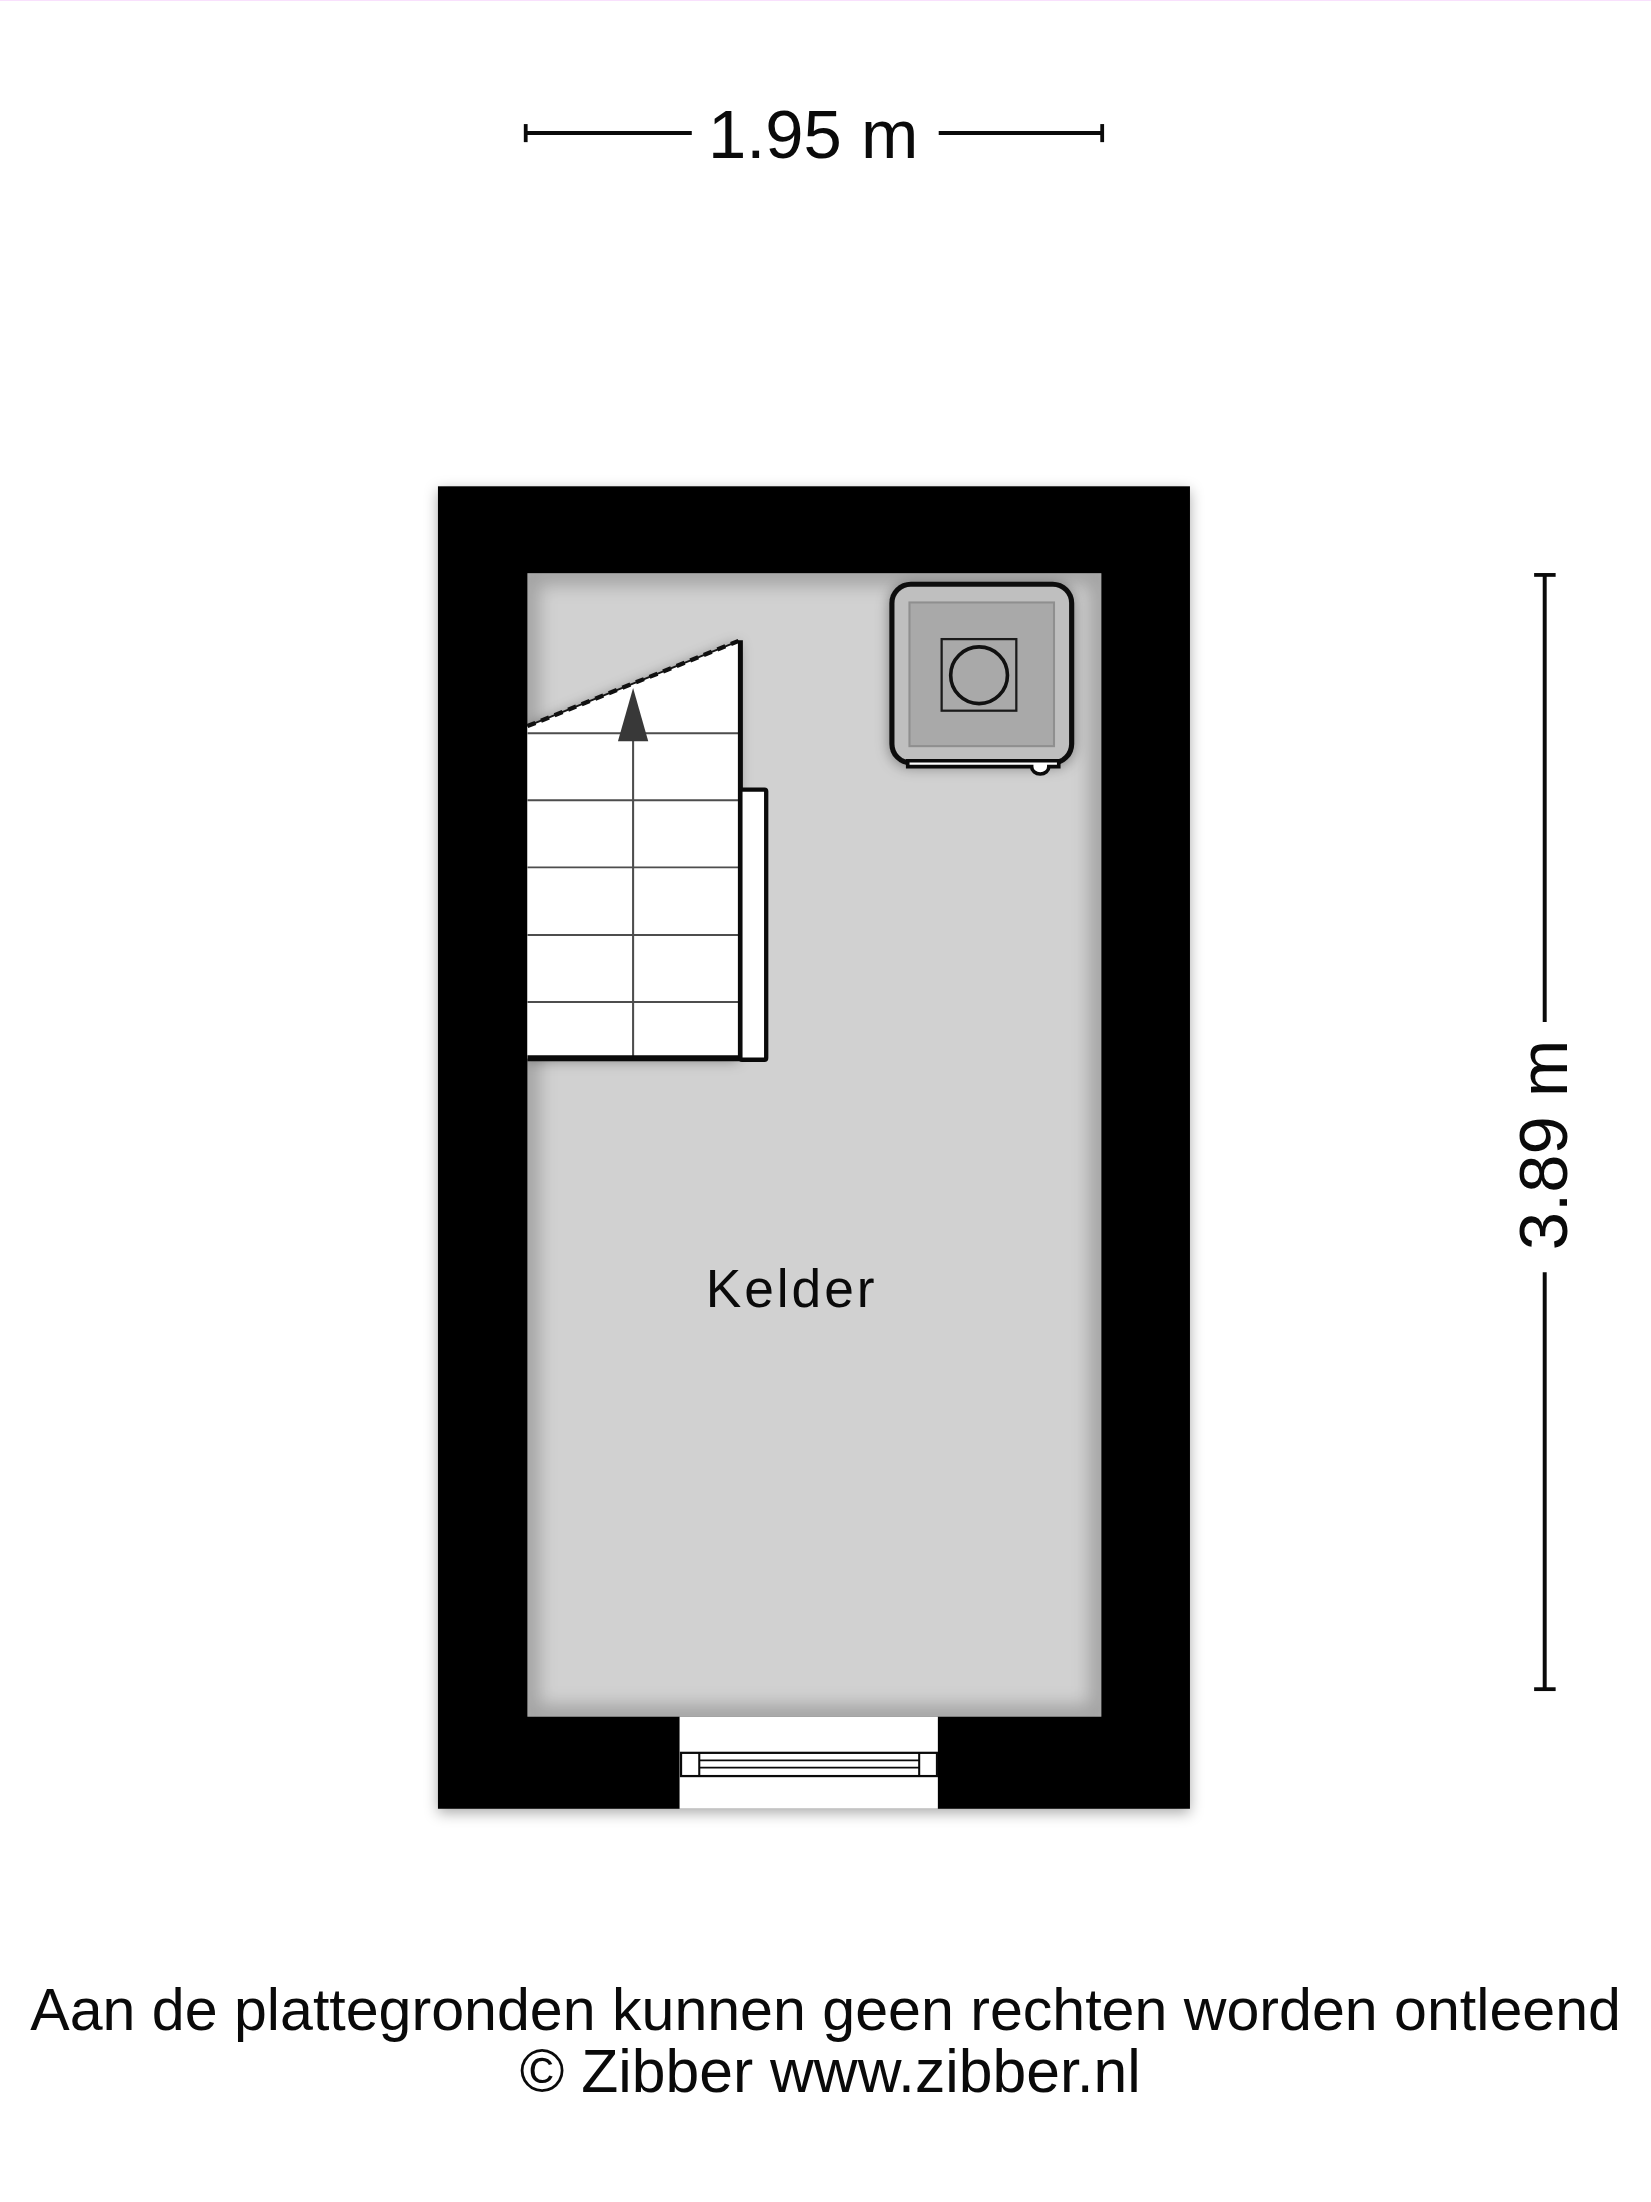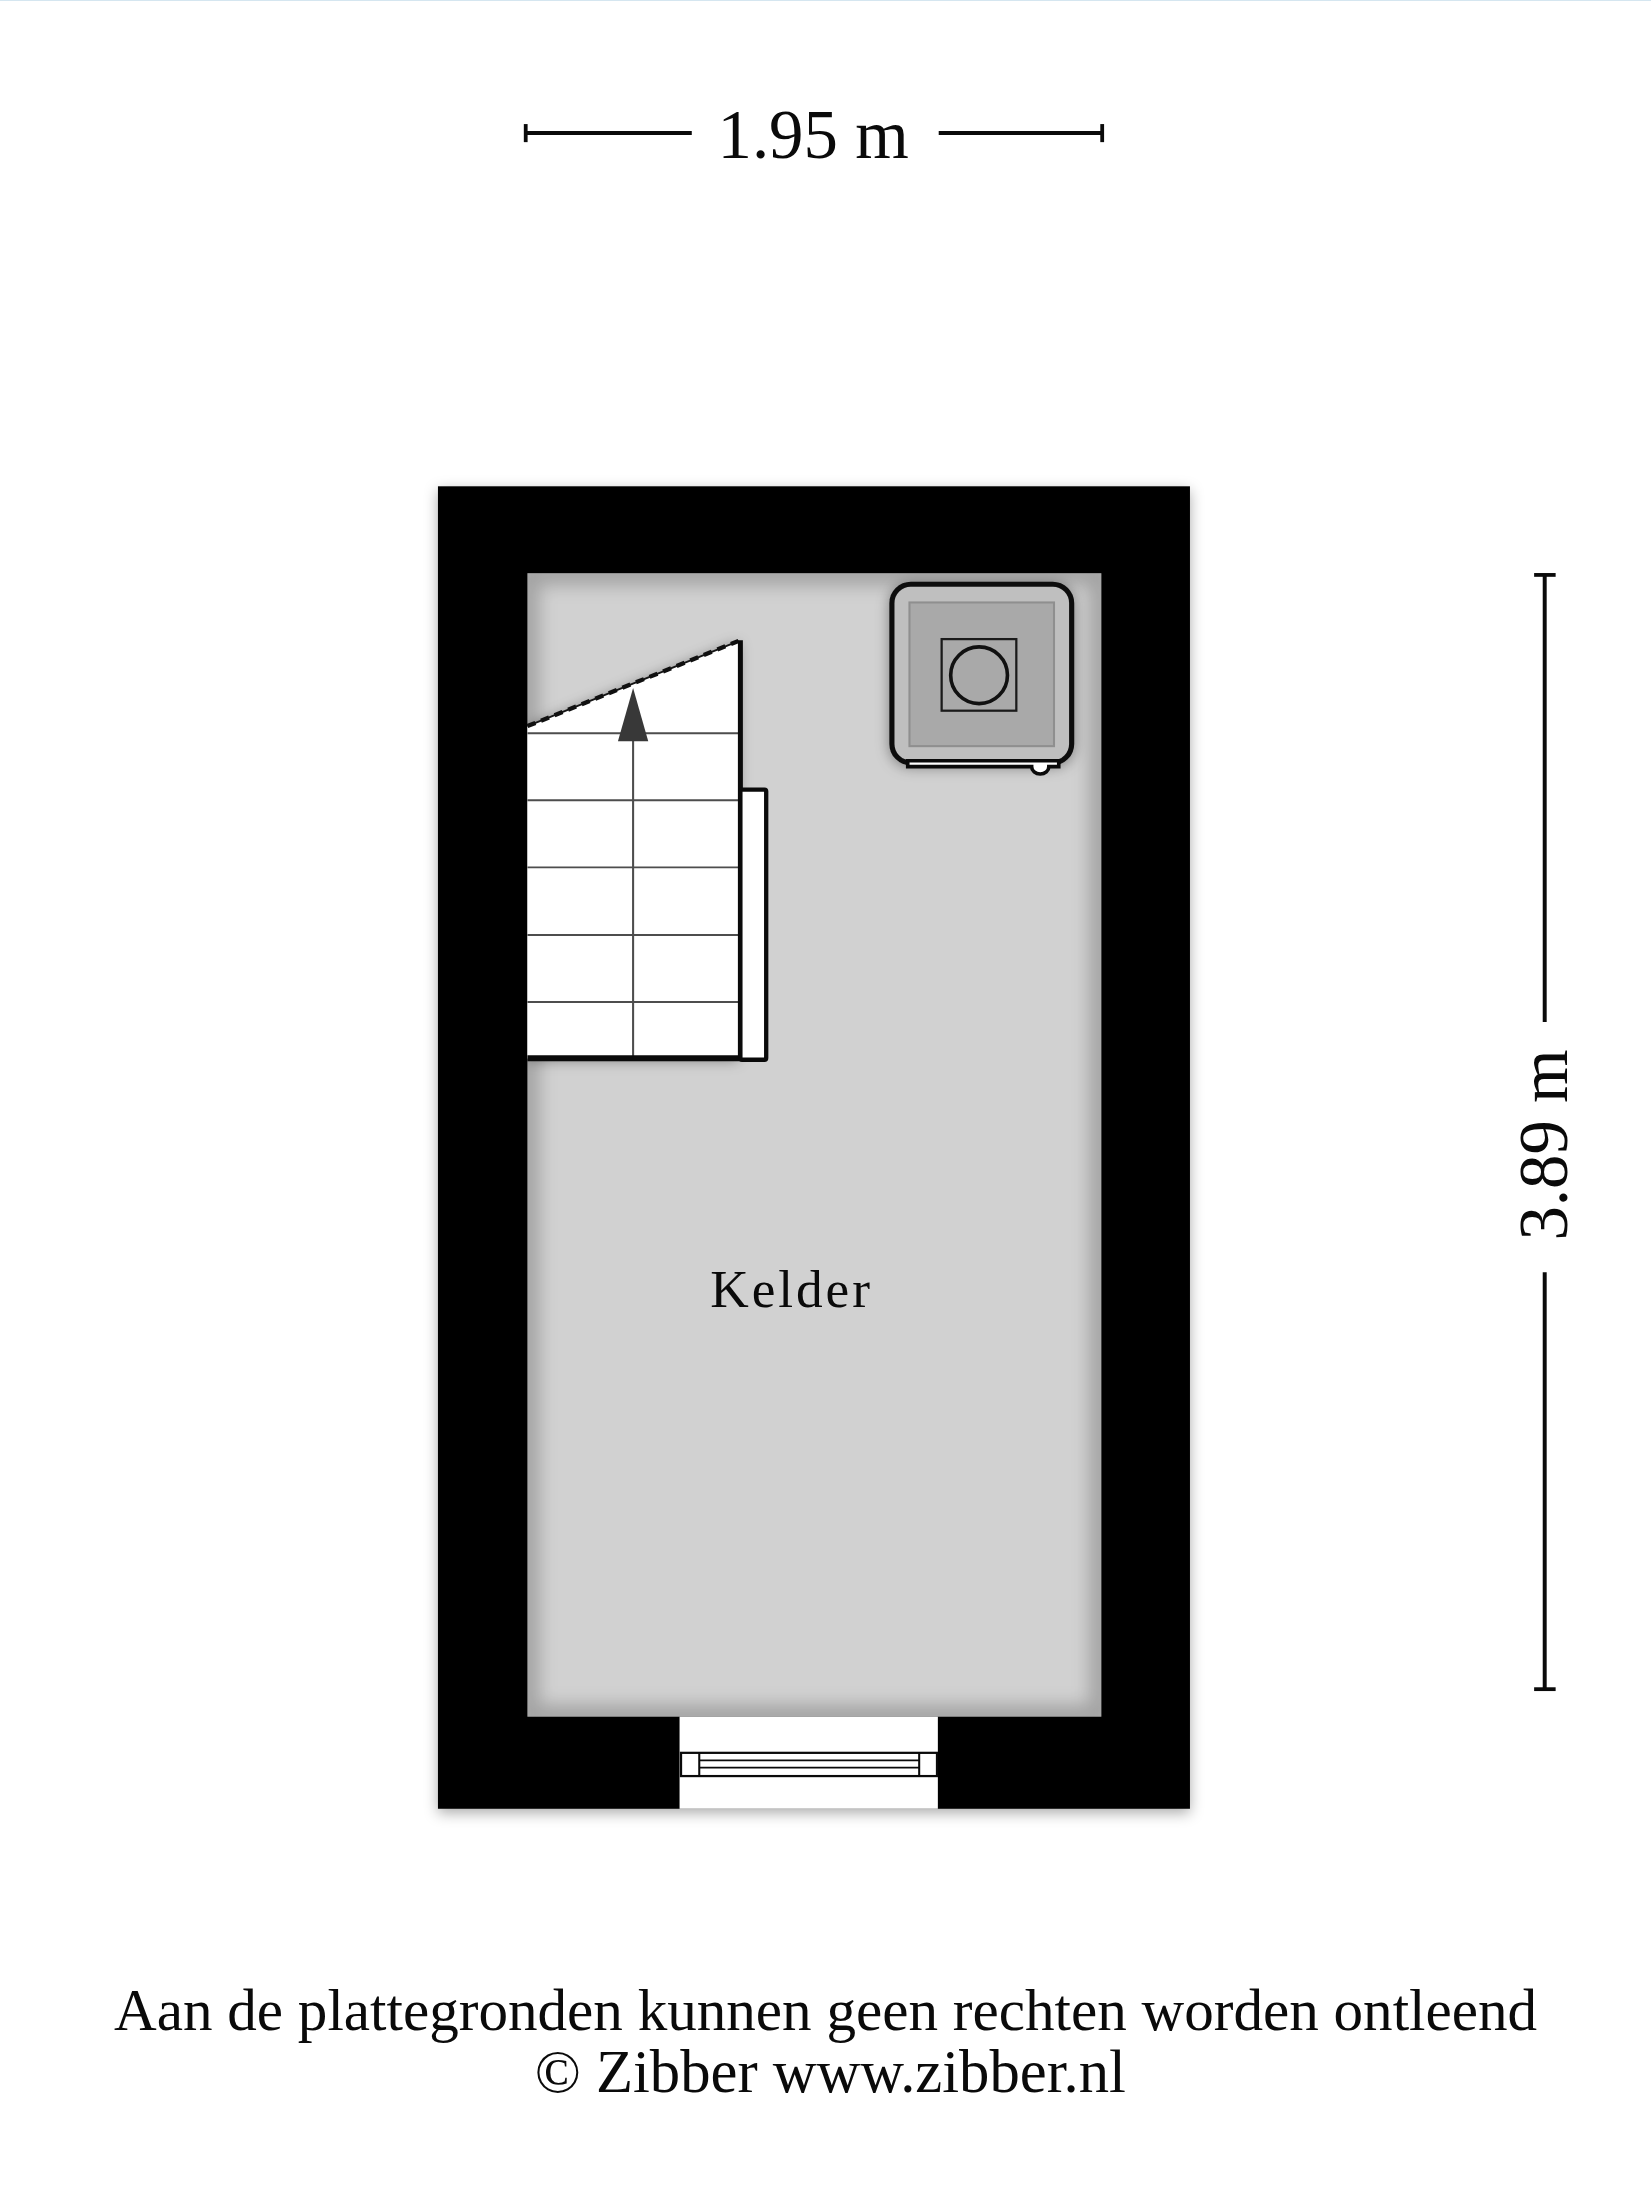--- a/index.html
+++ b/index.html
@@ -1,17 +1,17 @@
 <!DOCTYPE html>
 <html style="font-size:13.8px"><head>
 <meta charset="utf-8">
 <style>
   html,body{margin:0;padding:0;background:#ffffff;}
-  #page{position:relative;width:1652px;height:2203px;background:#0369a1;overflow:hidden;
-        font-family:Liberation Serif, serif;}
+  #page{position:relative;width:1652px;height:2203px;background:#d946ef;overflow:hidden;
+        font-family:Liberation Sans, sans-serif;}
   svg{position:absolute;left:0;top:0;}
 </style>
 </head>
 <body>
 <div id="page">
 <svg width="1652" height="2203" viewBox="0 0 1920 2560">
   <defs>
     <filter id="wallshadow" x="-5%" y="-5%" width="110%" height="110%">
       <feDropShadow dx="0" dy="5" stdDeviation="8" flood-color="#000000" flood-opacity="0.33"></feDropShadow>
     </filter>

